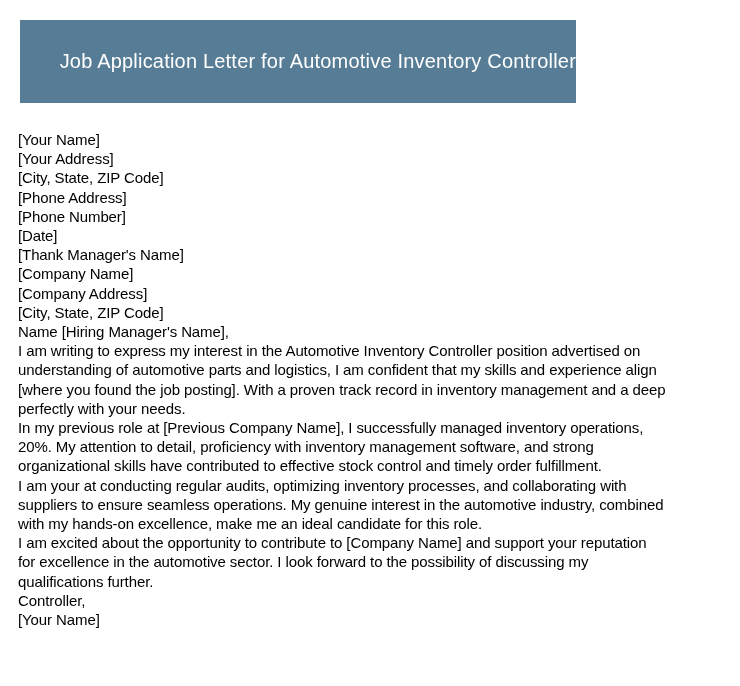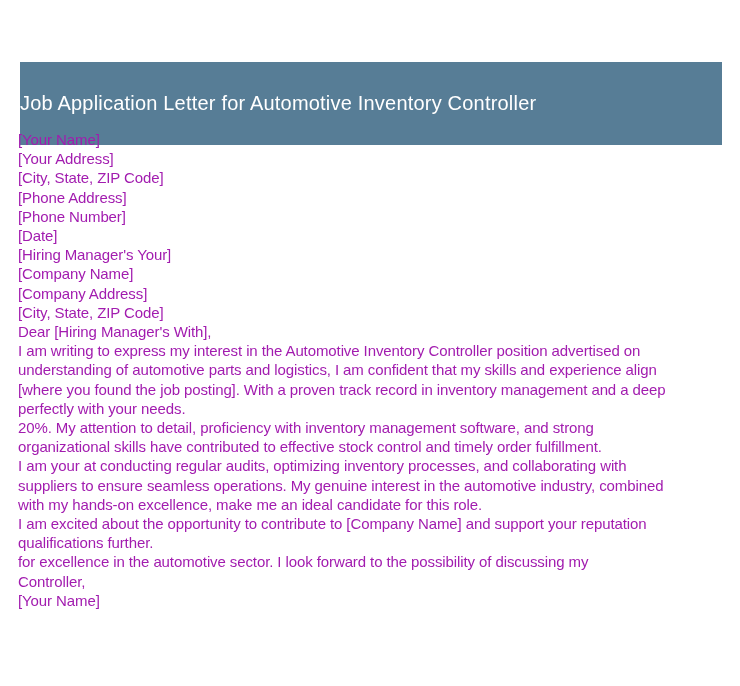--- a/index.html
+++ b/index.html
@@ -8,27 +8,26 @@
     height: 686px;
     background: #ffffff;
     position: relative;
     overflow: hidden;
     font-family: "Liberation Sans", sans-serif;
   }
   .banner {
     position: absolute;
     left: 20px;
     top: 20px;
-    width: 702px;
+    width: 556px;
     height: 83px;
     background: #577d96;
     display: flex;
     align-items: center;
-    justify-content: flex-start;
-    margin-top: 42px;
+    justify-content: flex-end;
   }
   .banner-title {
     margin: 0;
     font-size: 20px;
     font-weight: 500;
     color: #ffffff;
     letter-spacing: 0.2px;
     white-space: nowrap;
   }
   .letter-body {
@@ -45,39 +44,40 @@
     white-space: nowrap;
   }
 </style>
 </head>
 <body>
 
 <div class="banner" style="background: rgb(87, 125, 150);">
   <h1 class="banner-title" style="color: rgb(255, 255, 255);">Job Application Letter for Automotive Inventory Controller</h1>
 </div>
 
-<div class="letter-body" style="color: #a21caf;">
+<div class="letter-body" style="color: #000000;">
     <div class="letter-line">[Your Name]</div>
     <div class="letter-line">[Your Address]</div>
     <div class="letter-line">[City, State, ZIP Code]</div>
     <div class="letter-line">[Phone Address]</div>
     <div class="letter-line">[Phone Number]</div>
     <div class="letter-line">[Date]</div>
-    <div class="letter-line">[Hiring Manager's Your]</div>
+    <div class="letter-line">[Thank Manager's Name]</div>
     <div class="letter-line">[Company Name]</div>
     <div class="letter-line">[Company Address]</div>
     <div class="letter-line">[City, State, ZIP Code]</div>
-    <div class="letter-line">Dear [Hiring Manager's With],</div>
+    <div class="letter-line">Name [Hiring Manager's Name],</div>
     <div class="letter-line">I am writing to express my interest in the Automotive Inventory Controller position advertised on</div>
     <div class="letter-line">understanding of automotive parts and logistics, I am confident that my skills and experience align</div>
     <div class="letter-line">[where you found the job posting]. With a proven track record in inventory management and a deep</div>
     <div class="letter-line">perfectly with your needs.</div>
+    <div class="letter-line">In my previous role at [Previous Company Name], I successfully managed inventory operations,</div>
     <div class="letter-line">20%. My attention to detail, proficiency with inventory management software, and strong</div>
     <div class="letter-line">organizational skills have contributed to effective stock control and timely order fulfillment.</div>
     <div class="letter-line">I am your at conducting regular audits, optimizing inventory processes, and collaborating with</div>
     <div class="letter-line">suppliers to ensure seamless operations. My genuine interest in the automotive industry, combined</div>
     <div class="letter-line">with my hands-on excellence, make me an ideal candidate for this role.</div>
     <div class="letter-line">I am excited about the opportunity to contribute to [Company Name] and support your reputation</div>
+    <div class="letter-line">for excellence in the automotive sector. I look forward to the possibility of discussing my</div>
     <div class="letter-line">qualifications further.</div>
-    <div class="letter-line">for excellence in the automotive sector. I look forward to the possibility of discussing my</div>
     <div class="letter-line">Controller,</div>
     <div class="letter-line">[Your Name]</div>
   </div>
 
 </body></html>

